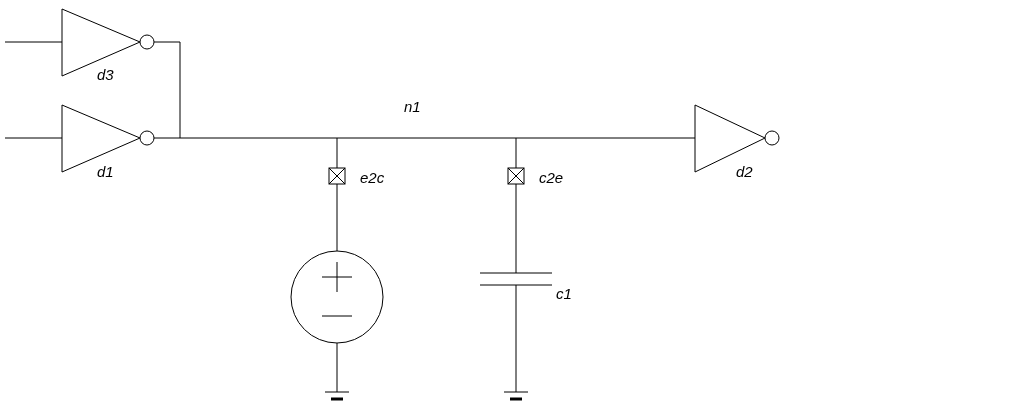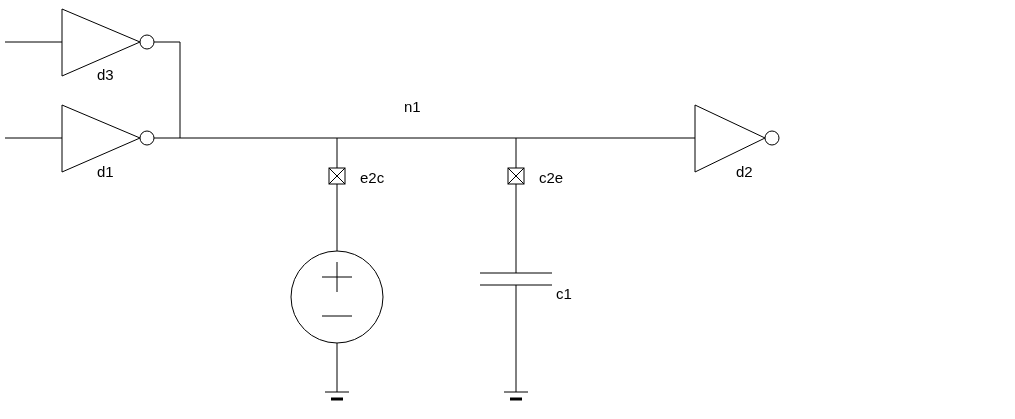--- a/index.html
+++ b/index.html
@@ -6,20 +6,21 @@
     margin: 0;
     padding: 0;
     background: #ffffff;
   }
   .canvas-wrap {
     position: relative;
     width: 1015px;
     height: 419px;
     background: #ffffff;
     font-family: "Liberation Sans", sans-serif;
+    font-style: italic;
   }
   svg {
     display: block;
   }
   svg text {
     font-family: "Liberation Sans", "DejaVu Sans", sans-serif;
     font-size: 15px;
     fill: #000000;
   }
 </style>

